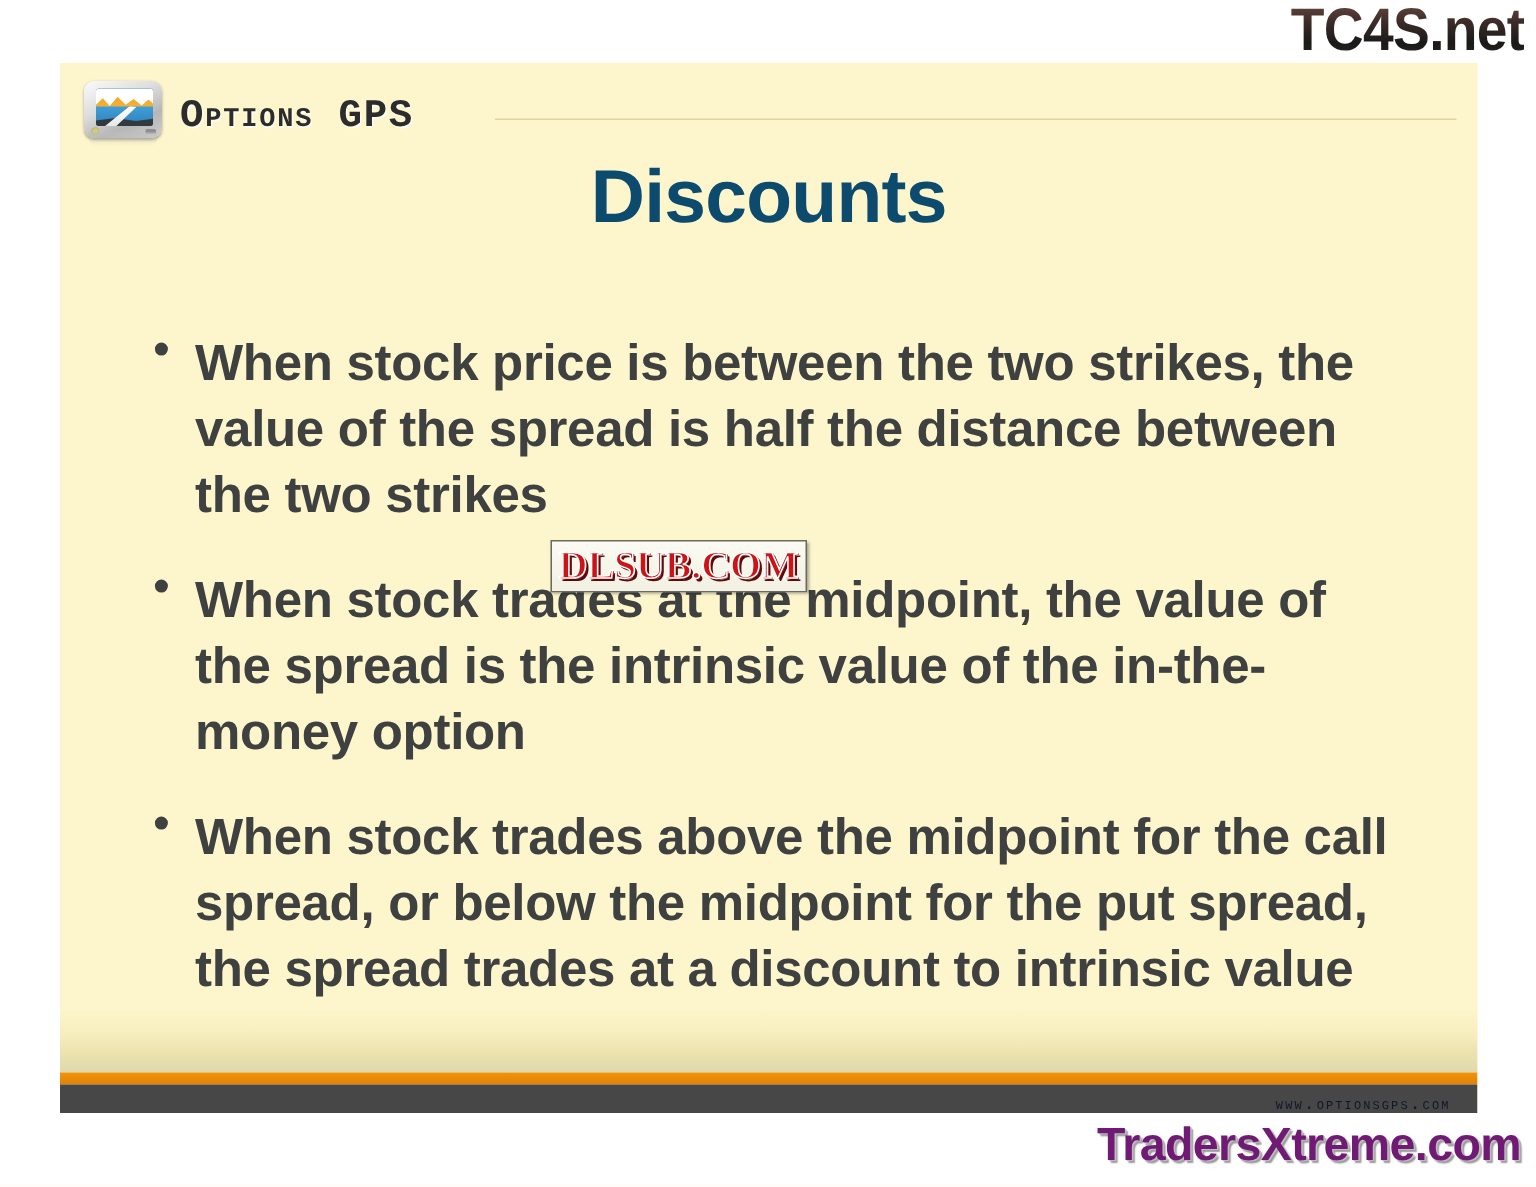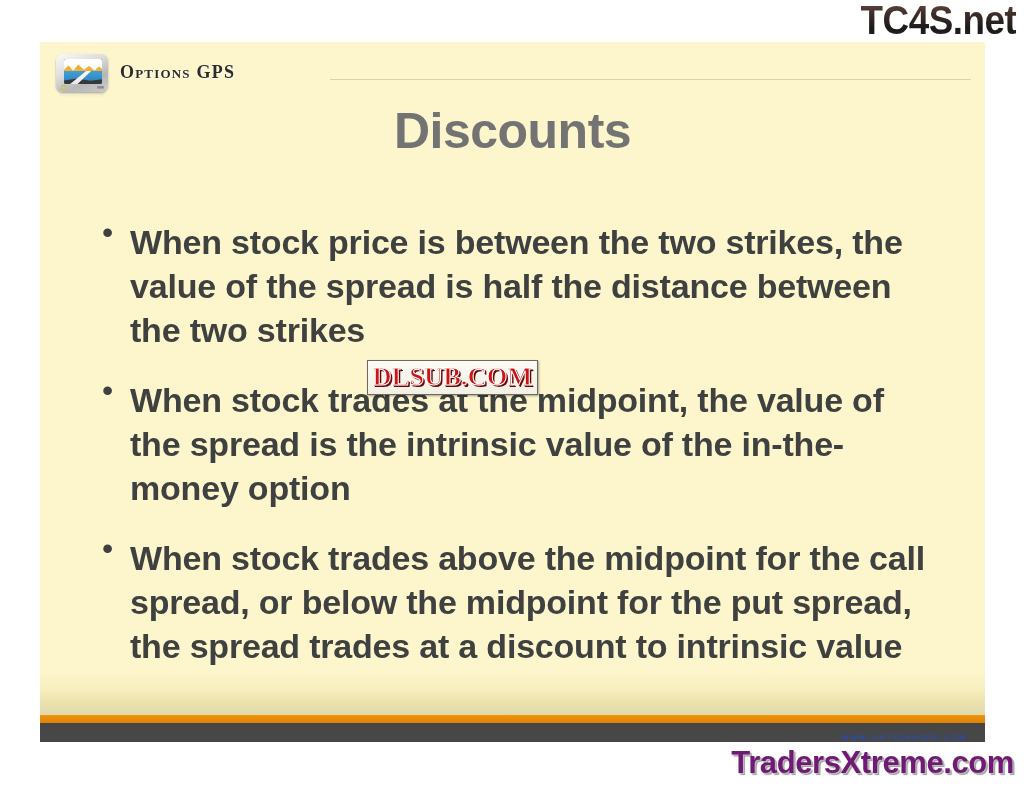--- a/index.html
+++ b/index.html
@@ -78,22 +78,22 @@
     left: 0; right: 0;
     top: 681px;
     height: 27px;
     background: #474747;
   }
 
   .footer-url {
     position: absolute;
     right: 18px;
     top: 687px;
-    color: #1d4ed8;
-    font-family: Liberation Sans, sans-serif;
+    color: #0f172a;
+    font-family: Liberation Mono, monospace;
     font-size: 12px;
     font-weight: normal;
     letter-spacing: 1.4px;
     font-variant: small-caps;
     text-transform: lowercase;
     white-space: nowrap;
   }
 
   
   .slide-header {
@@ -146,22 +146,22 @@
   .gps-reflection {
     position:absolute; left:3px; top:34px; width:46px; height:10px;
     background: linear-gradient(180deg, rgba(190,190,190,0.45) 0%, rgba(253,246,205,0) 100%);
     border-radius: 0 0 6px 6px;
   }
 
   .logo-word {
     position: absolute;
     left: 80px;
     top: 20px;
-    font-family: Liberation Serif, serif;
-    font-size: 18px;
+    font-family: Liberation Mono, monospace;
+    font-size: 26px;
     font-weight: bold;
     font-variant: small-caps;
     letter-spacing: 1.2px;
     color: #2c2c2c;
     text-shadow: 1px 1px 0 rgba(255,255,255,0.65);
     white-space: nowrap;
   }
   .header-rule {
     position: absolute;
     left: 290px;
@@ -173,21 +173,21 @@
 
   
   .slide-title {
     position: absolute;
     left: 0; right: 0;
     top: 60px;
     text-align: center;
     font-family: "Liberation Sans", sans-serif;
     font-size: 50px;
     font-weight: bold;
-    color: #737373;
+    color: #0c4a6e;
     letter-spacing: -0.5px;
   }
 
   
   .bullets {
     position: absolute;
     left: 56px;
     top: 168px;
     width: 860px;
   }

